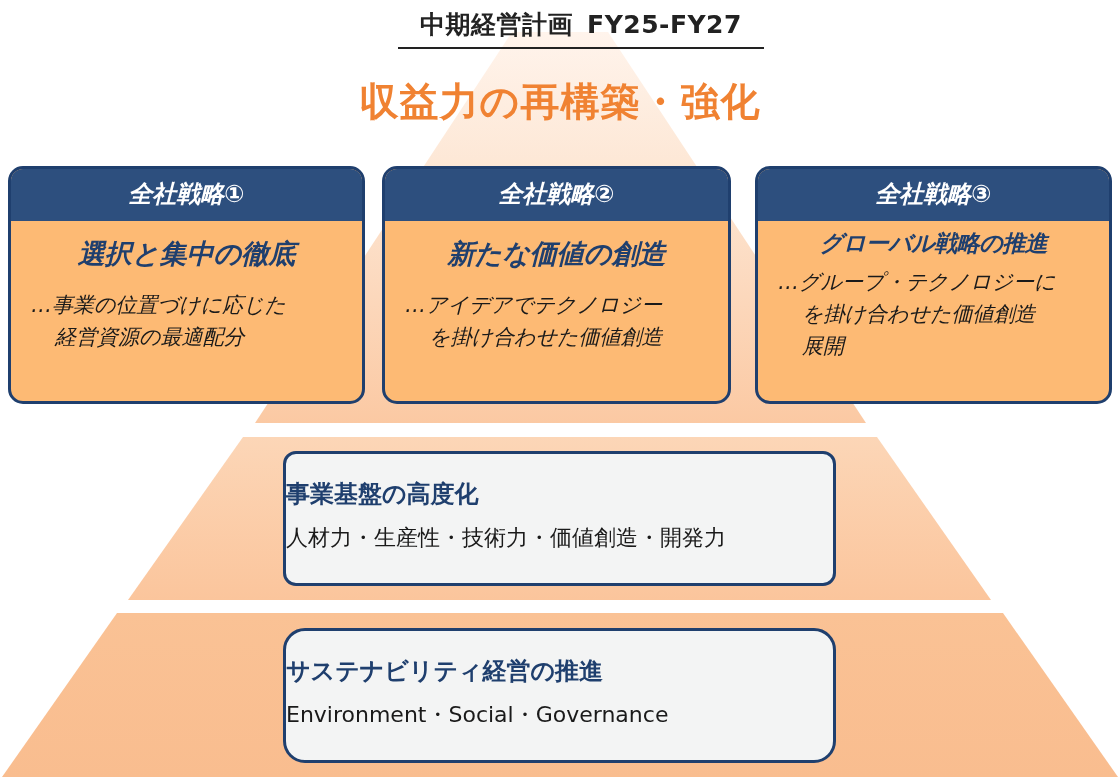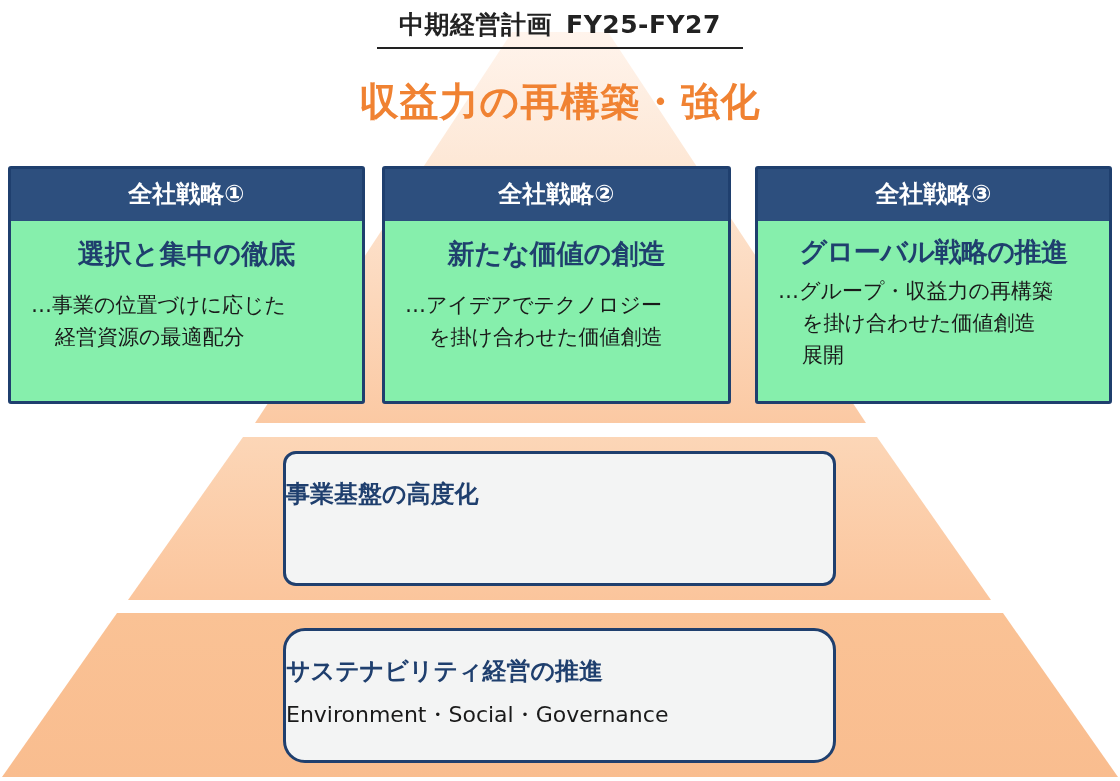--- a/index.html
+++ b/index.html
@@ -2,51 +2,51 @@
 <html><head>
   <meta charset="utf-8">
   <style>
     * { box-sizing: border-box; margin: 0; padding: 0; }
     html, body { width: 1120px; height: 781px; background: #ffffff; overflow: hidden; }
     body { position: relative; font-family: "DejaVu Sans", "Liberation Sans", sans-serif; }
 
     .pyramid { position: absolute; left: 0; top: 0; width: 1120px; height: 781px; }
 
     .plan-header {
-      position: absolute; left: 377px; top: 6px; width: 366px; height: 43px;
+      position: absolute; left: 398px; top: 6px; width: 366px; height: 43px;
       border-bottom: 2px solid #222;
       text-align: center; font-size: 25px; font-weight: bold; color: #222;
       line-height: 38px; letter-spacing: 0.5px;
     }
     .plan-header .period { margin-left: 14px; }
 
     .main-goal {
       position: absolute; left: 0; top: 76px; width: 1120px; text-align: center;
       font-size: 39px; font-weight: bold; color: #f08232; letter-spacing: 1px;
       line-height: 52px;
     }
 
     .card {
       position: absolute; top: 166px; height: 238px;
-      background: #86efac; border: 3px solid #1f3f6e; border-radius: 3px; overflow: hidden;
+      background: #fdba74; border: 3px solid #1f3f6e; border-radius: 15px; overflow: hidden; font-style: italic;
     }
     .card-header {
       height: 52px; background: #2d4f7e; color: #fff; text-align: center;
       font-size: 24px; font-weight: bold; line-height: 50px;
     }
     .card-title {
       text-align: center; color: #1f3f6e; font-weight: bold; font-size: 27px;
       margin-top: 16px; line-height: 34px; white-space: nowrap;
     }
     .card-desc {
       color: #1a1a1a; font-size: 21px; line-height: 32px;
       margin-top: 18px; padding-left: 20px; padding-right: 10px;
     }
     .card-desc .indent { display: block; padding-left: 24px; }
-    .card3 .card-title { font-size: 27px; letter-spacing: -0.5px; margin-top: 14px; }
+    .card3 .card-title { font-size: 23px; letter-spacing: -0.5px; margin-top: 5px; }
     .card3 .card-desc { margin-top: 6px; }
 
     .band-box {
       position: absolute; left: 283px; width: 553px; height: 135px;
       background: #f3f4f4; border: 3px solid #1f3f6e; border-radius: 13px;
       text-align: left;
     }
     .band-title { color: #1f3f6e; font-weight: bold; font-size: 24px; margin-top: 24px; line-height: 32px; }
     .band-sub { color: #1a1a1a; font-size: 22px; margin-top: 12px; line-height: 32px; }
   </style>
@@ -95,26 +95,27 @@
   <div class="card-desc">
     <span>…アイデアでテクノロジー</span>
     <span class="indent">を掛け合わせた価値創造</span>
   </div>
 </div>
 
 <div class="card card3" style="left:755px; width:357px;">
   <div class="card-header">全社戦略③</div>
   <div class="card-title">グローバル戦略の推進</div>
   <div class="card-desc">
-    <span>…グループ・収益力の再構築</span>
+    <span>…グループ・テクノロジーに</span>
     <span class="indent">を掛け合わせた価値創造</span>
     <span class="indent">展開</span>
   </div>
 </div>
 
 <div class="band-box" style="top:451px;">
   <div class="band-title">事業基盤の高度化</div>
+  <div class="band-sub">人材力・生産性・技術力・価値創造・開発力</div>
 </div>
 
 <div class="band-box" style="top:628px;border-radius:22px;">
   <div class="band-title">サステナビリティ経営の推進</div>
   <div class="band-sub">Environment・Social・Governance</div>
 </div>
 
 </body></html>

